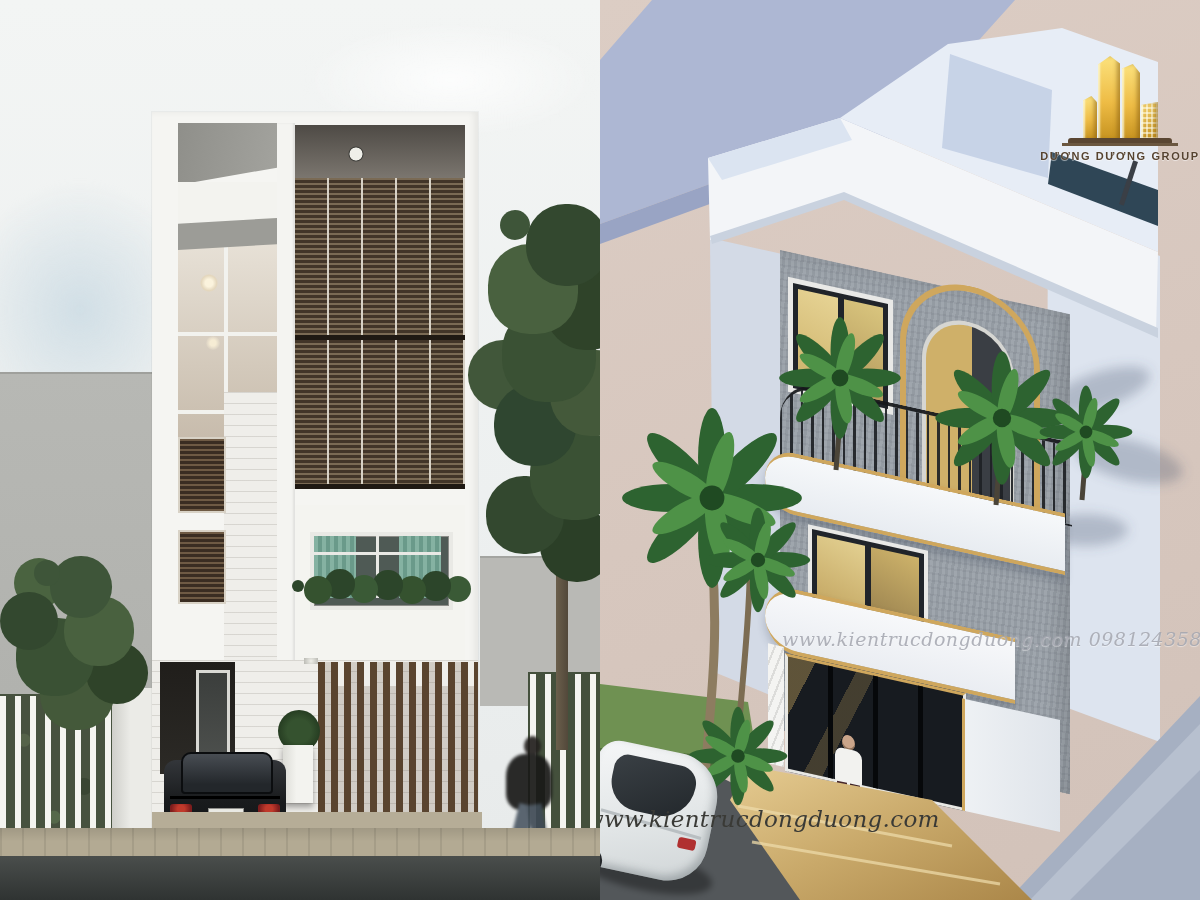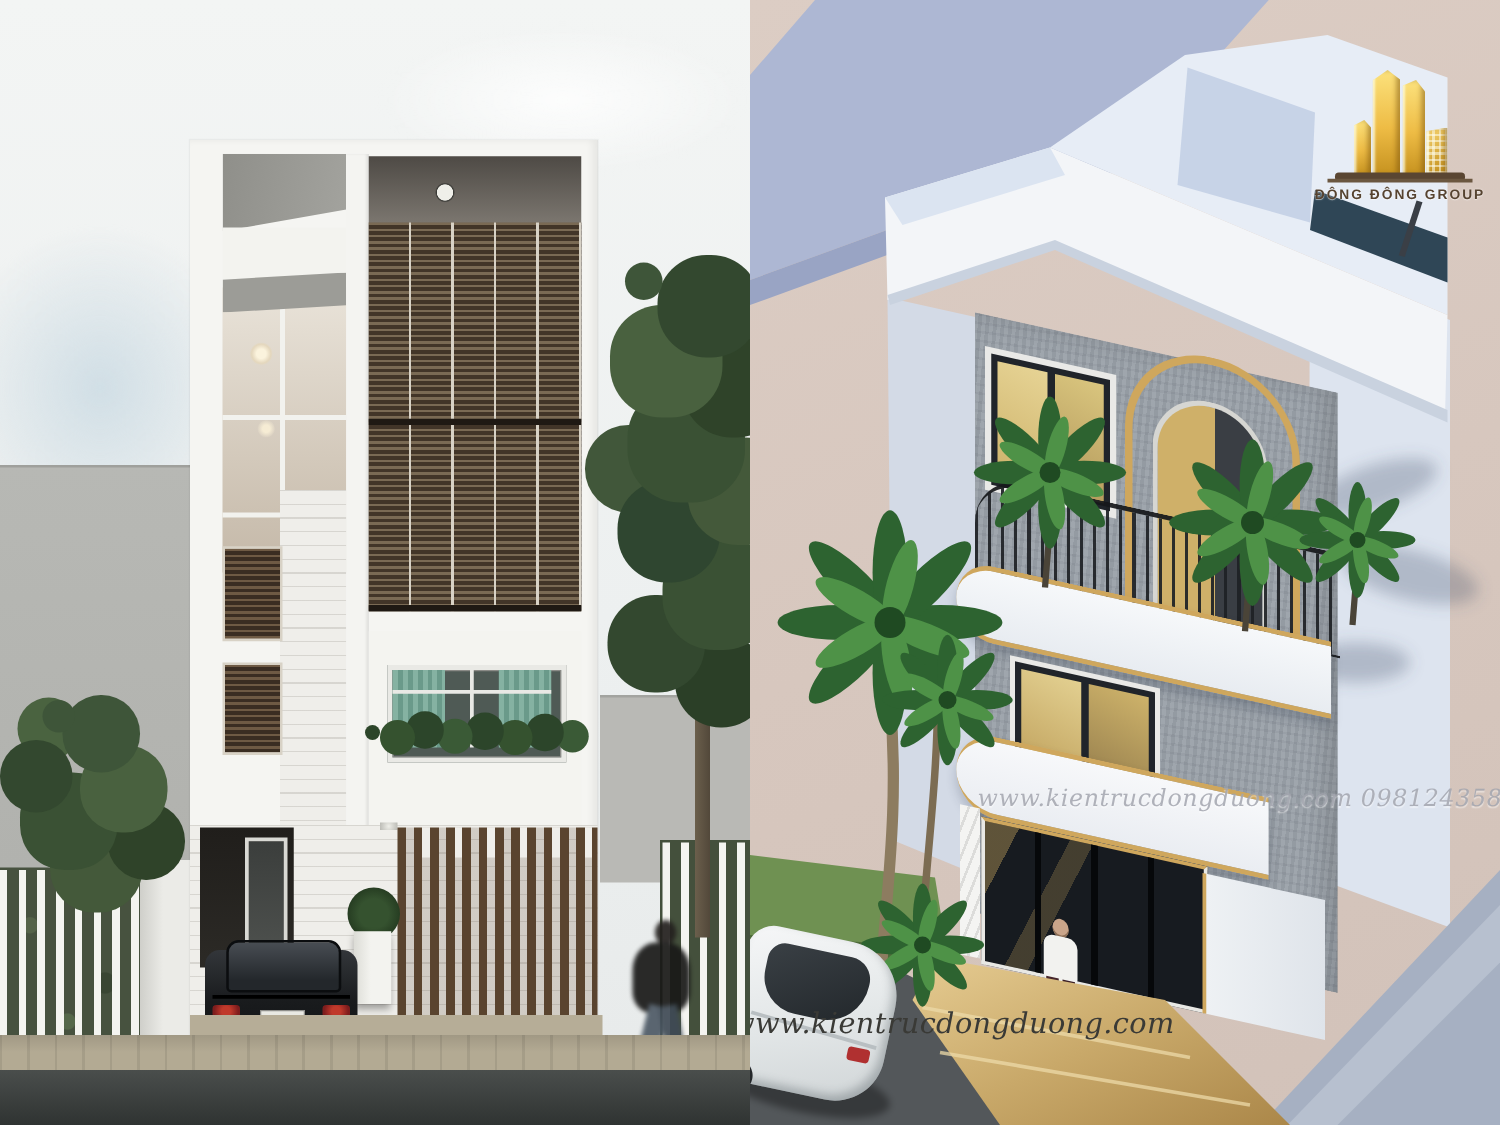--- a/index.html
+++ b/index.html
@@ -234,17 +234,17 @@
     <div class="abs wm-center" style="left:182px;top:628px;">www.kientrucdongduong.com 0981243588</div>
     <div class="abs wm-bottom" style="left:-16px;top:806px;">www.kientrucdongduong.com</div>
 
     <div class="abs" style="left:440px;top:38px;width:160px;height:130px;">
       <div class="abs gold-tower" style="left:43px;top:58px;width:14px;height:44px;clip-path:polygon(0 10%,60% 0,100% 14%,100% 100%,0 100%);"></div>
       <div class="abs gold-tower" style="left:58px;top:18px;width:22px;height:84px;clip-path:polygon(0 10%,55% 0,100% 9%,100% 100%,0 100%);"></div>
       <div class="abs gold-tower" style="left:82px;top:26px;width:18px;height:76px;clip-path:polygon(0 6%,60% 0,100% 12%,100% 100%,0 100%);"></div>
       <div class="abs gold-tower" style="left:101px;top:64px;width:17px;height:38px;background-image:repeating-linear-gradient(90deg,rgba(255,255,240,.55) 0 2px,transparent 2px 5px),repeating-linear-gradient(180deg,rgba(255,255,240,.55) 0 2px,transparent 2px 5px),linear-gradient(180deg,#f2ce69,#c6921f);clip-path:polygon(0 8%,100% 0,100% 100%,0 100%);"></div>
       <div class="abs" style="left:28px;top:100px;width:104px;height:7px;border-radius:3px;background:#5a4632;"></div>
       <div class="abs" style="left:22px;top:105px;width:116px;height:3px;background:#6b5740;"></div>
-      <div class="abs logo-text" style="left:0;top:112px;width:160px;">ĐÔNG ĐÔNG GROUP</div>
+      <div class="abs logo-text" style="left:0;top:112px;width:160px;">DƯƠNG DƯƠNG GROUP</div>
       <div class="abs" style="left:86px;top:122px;width:5px;height:46px;background:#3a3f46;transform:rotate(18deg);"></div>
     </div>
   </section>
 </div>
 
 </body></html>

